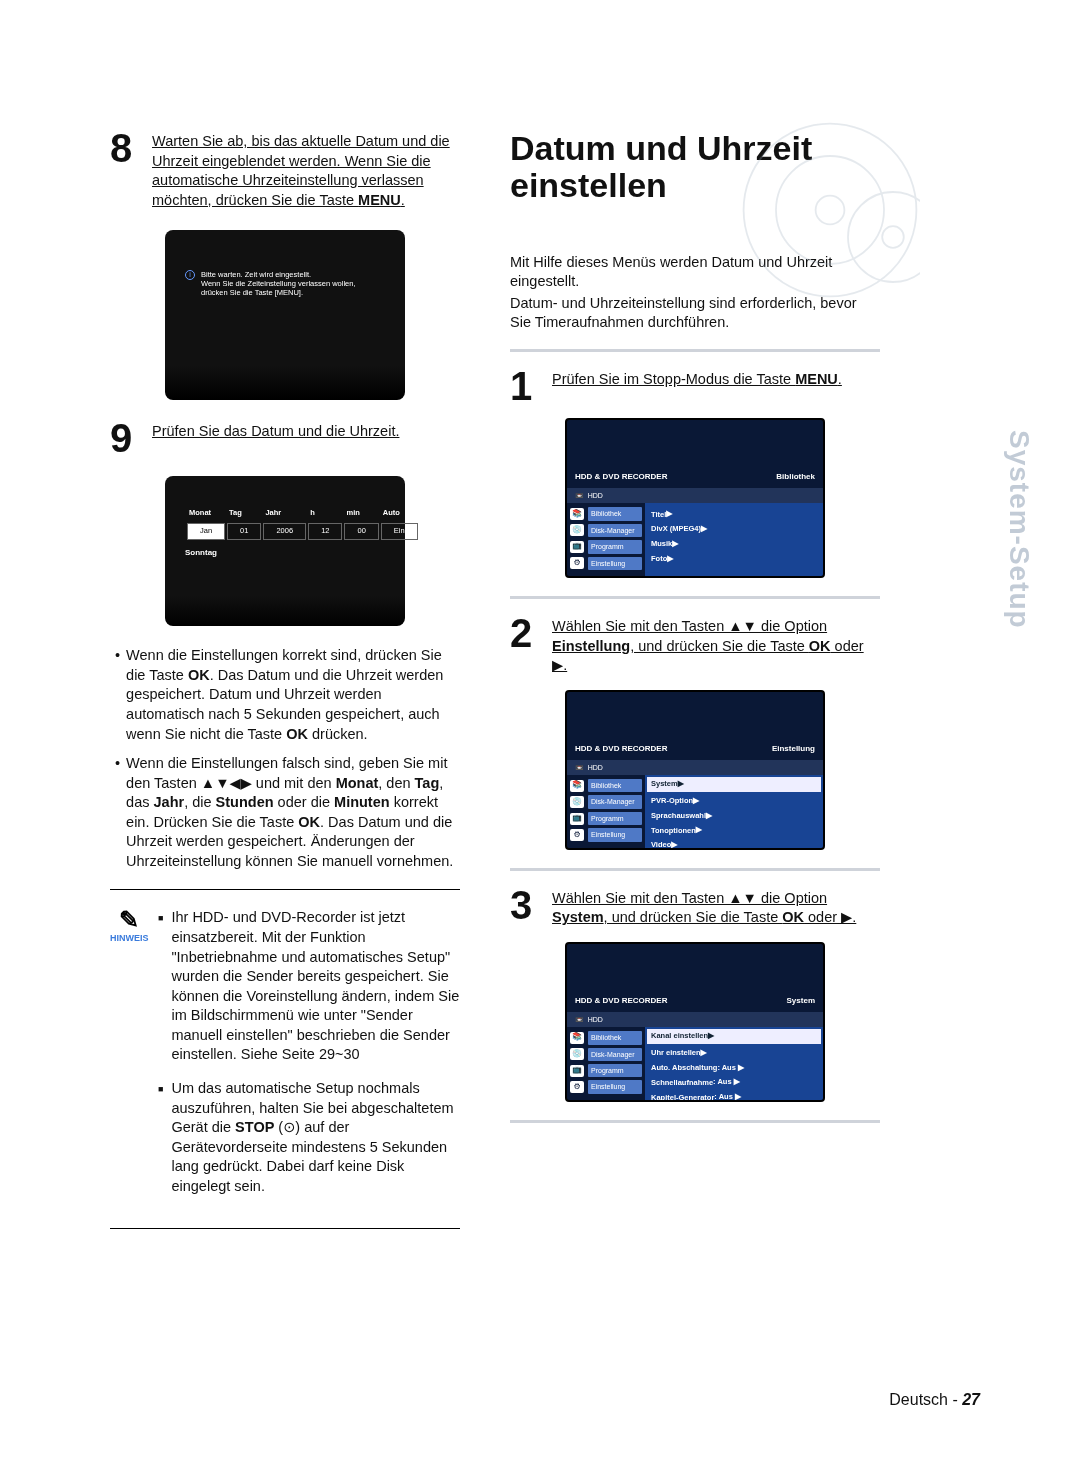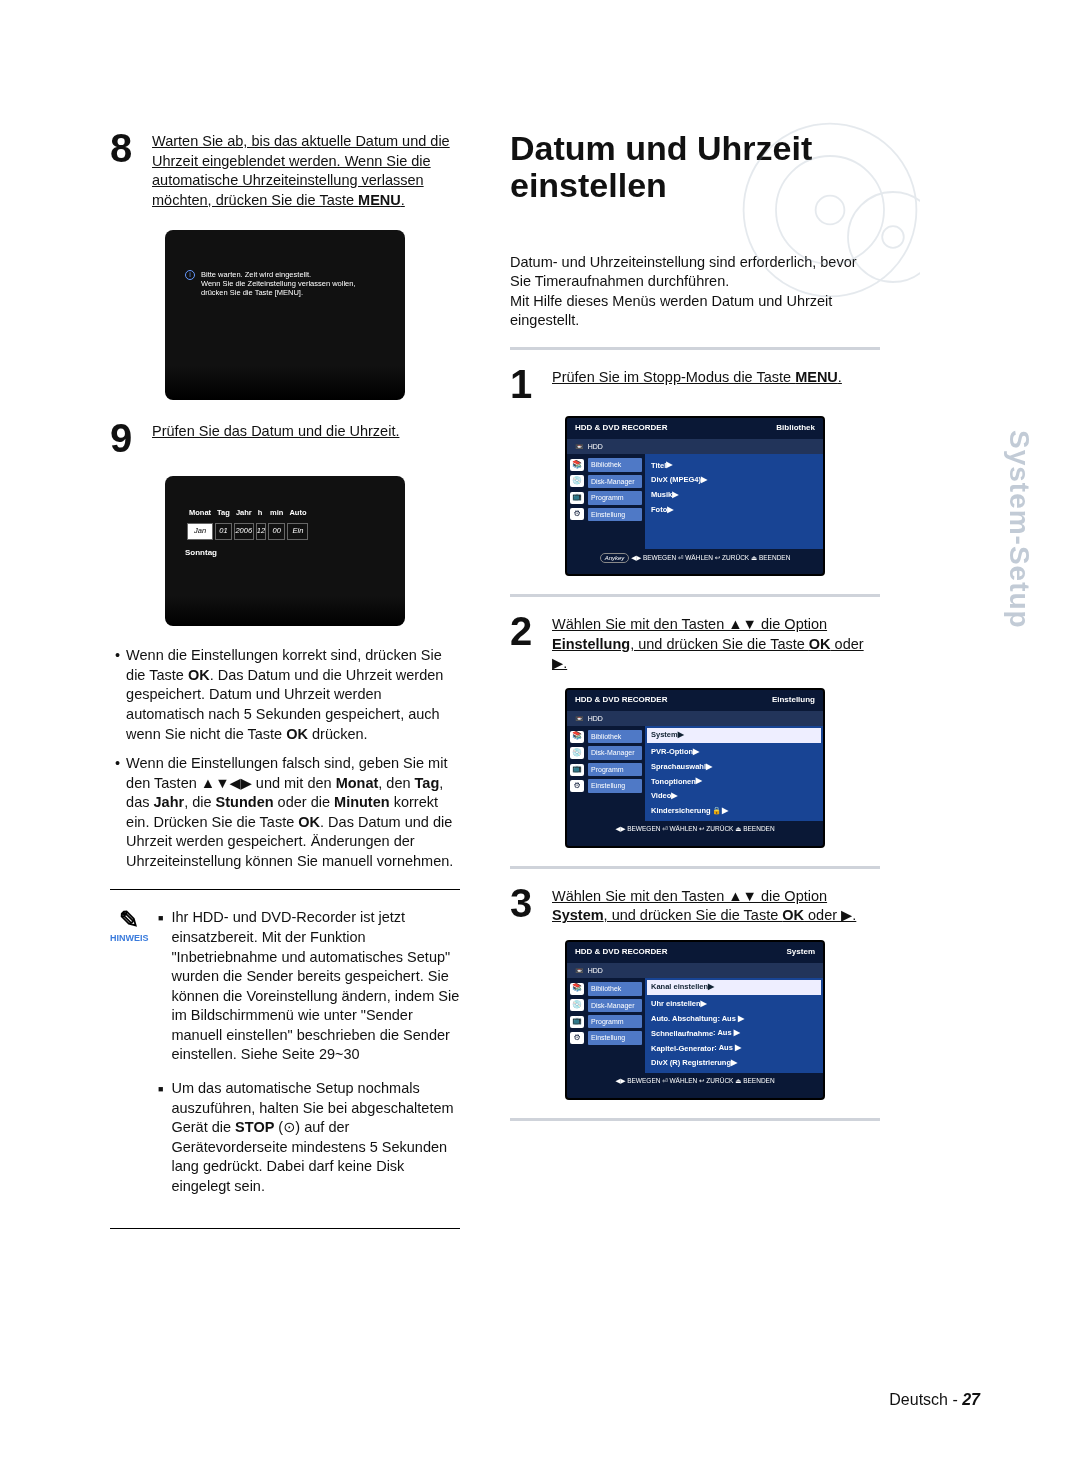--- a/index.html
+++ b/index.html
@@ -40,21 +40,21 @@
     color:#fff;
     font-size:8px;
     padding: 40px 20px 10px 20px;
     position:relative;
   }
   .tv-small { height: 150px; padding-top:30px;}
   .osd-tip { display:flex; gap:6px; align-items:flex-start; font-size:7.5px; line-height:1.2;}
   .osd-tip .ic { width:10px;height:10px;border:1px solid #69f;border-radius:50%;color:#69f;display:flex;align-items:center;justify-content:center;font-size:7px;}
   .date-osd { font-size:7.5px; color:#fff;}
   .date-hdr td { padding:0 2px 3px; font-weight:bold;}
-  .date-row td { border:1px solid #666; padding:2px 0; text-align:center;font-style:italic;}
+  .date-row td { border:1px solid #666; padding:2px 12px; }
   .date-row td.active{ background:#fff;color:#000;}
   ul.bul { list-style:none; padding-left:5px; margin-top:8px;}
   ul.bul > li { display:flex; gap:6px; margin-bottom:10px;}
   ul.bul > li::before { content:"•"; }
   .hr { border:none; border-top:1px solid #000; margin:18px 0;}
   .hinweis-block { display:flex; gap:10px; margin-top:12px;}
   .hinweis-ic {
     width:38px; text-align:center; font-size:9px; color:#3a7bdc; font-weight:bold;
   }
   .hinweis-ic .sym {
@@ -72,21 +72,21 @@
     position:relative;
   }
   .disc {
     position:absolute; right:-40px; top:-10px; width:180px;height:180px;
     pointer-events:none; opacity:.25;
   }
   .menu-tv {
     width:260px;height:160px;background:#0a1836;border:2px solid #000;border-radius:4px;
     margin:14px auto 18px; color:#fff; font-size:7.5px; position:relative; overflow:hidden;
   }
-  .menu-top{display:flex;justify-content:space-between;padding:5px 8px;background:#0a1836;font-weight:bold;font-size:8px;}
+  .menu-top{display:flex;justify-content:space-between;padding:5px 8px;background:#0a1836;font-weight:bold;font-size:8px;margin-top:47px;}
   .menu-sub{background:#22345a;padding:3px 8px;font-size:7px;display:flex;align-items:center;gap:4px;}
   .menu-body{display:flex;height:95px;}
   .menu-side{width:78px;padding:4px 3px;}
   .menu-side .row{display:flex;align-items:center;gap:4px;margin-bottom:3px;}
   .menu-side .ico{width:14px;height:12px;background:#fff;color:#0a1836;border-radius:2px;display:flex;align-items:center;justify-content:center;font-size:8px;}
   .menu-side .lbl{background:#4f79c6;flex:1;padding:2px 3px;border-radius:1px;font-size:7px;}
   .menu-main{flex:1;background:#184494;padding:4px 6px;}
   .menu-main .item{display:flex;justify-content:flex-start;align-items:center;padding:2px 0;font-weight:bold;}
   .menu-main .item span.ar{font-size:8px;}
   .menu-main .hi{background:#eef;color:#123;padding:2px 4px;margin:-2px -4px 2px;font-weight:bold;}
@@ -198,22 +198,22 @@
       <span>Datum und Uhrzeit einstellen</span>
       <svg class="disc" viewBox="0 0 100 100">
         <circle cx="50" cy="50" r="48" fill="none" stroke="#9ab" stroke-width="1"></circle>
         <circle cx="50" cy="50" r="30" fill="none" stroke="#9ab" stroke-width="1"></circle>
         <circle cx="50" cy="50" r="8" fill="none" stroke="#9ab" stroke-width="1"></circle>
         <circle cx="85" cy="65" r="25" fill="none" stroke="#9ab" stroke-width="1"></circle>
         <circle cx="85" cy="65" r="6" fill="none" stroke="#9ab" stroke-width="1"></circle>
       </svg>
     </div>
 
+    <p style="margin-bottom:2px;">Mit Hilfe dieses Menüs werden Datum und Uhrzeit eingestellt.</p>
     <p>Datum- und Uhrzeiteinstellung sind erforderlich, bevor Sie Timeraufnahmen durchführen.</p>
-    <p style="margin-bottom:2px;">Mit Hilfe dieses Menüs werden Datum und Uhrzeit eingestellt.</p>
 
     <div class="sep"></div>
 
     <div class="step">
       <div class="step-num">1</div>
       <div class="step-txt"><span>Prüfen Sie im Stopp-Modus die Taste </span><b>MENU</b><span>.</span></div>
     </div>
     <div class="menu-tv">
       <div class="menu-top">
           <span>HDD &amp; DVD RECORDER</span>

